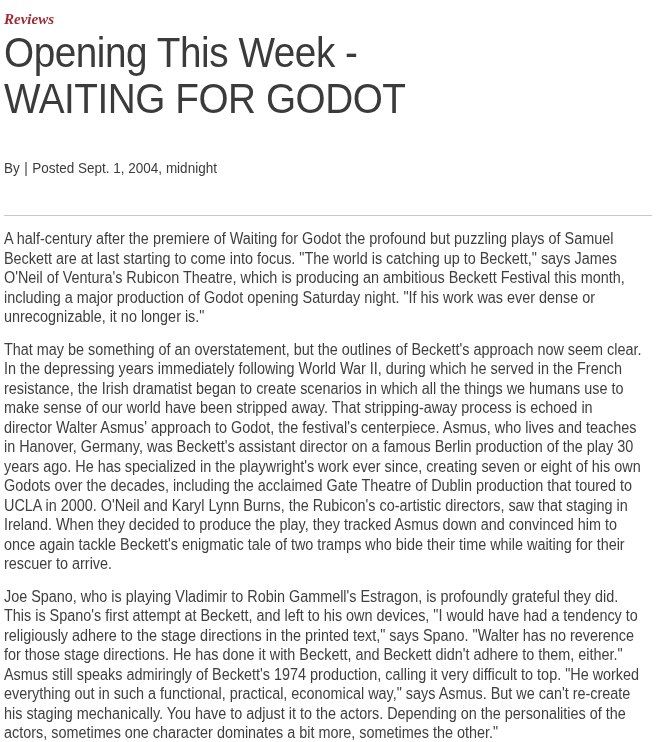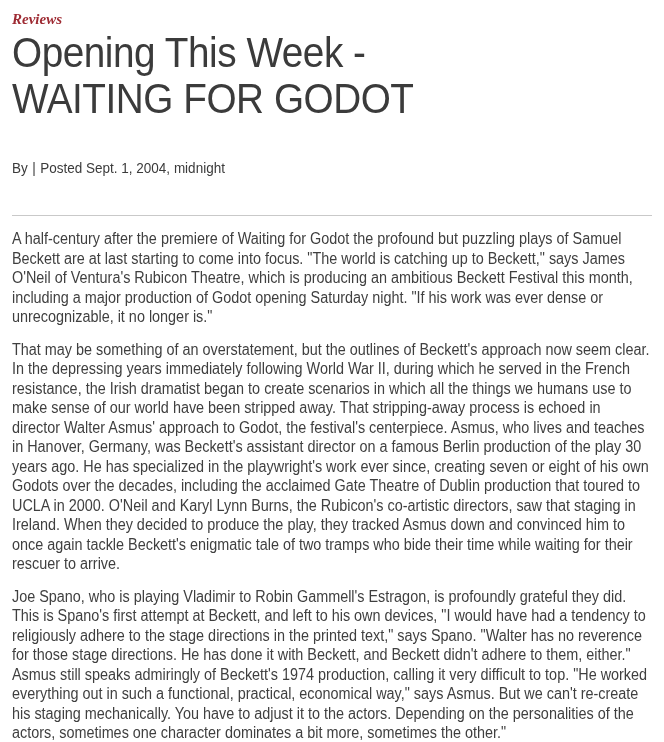--- a/index.html
+++ b/index.html
@@ -4,21 +4,21 @@
 <style>
   * { box-sizing: border-box; }
   html, body { margin: 0; padding: 0; }
   body {
     width: 664px;
     height: 742px;
     overflow: hidden;
     background: #ffffff;
     font-family: "Liberation Sans", "DejaVu Sans", sans-serif;
   }
-  .page { padding: 10px 12px 0 12px; }
+  .page { padding: 10px 12px 0 4px; }
 
   
   .condense {
     width: 711px;
     transform: scaleX(0.9);
     transform-origin: left top;
   }
 
   .eyebrow {
     display: inline-block;

